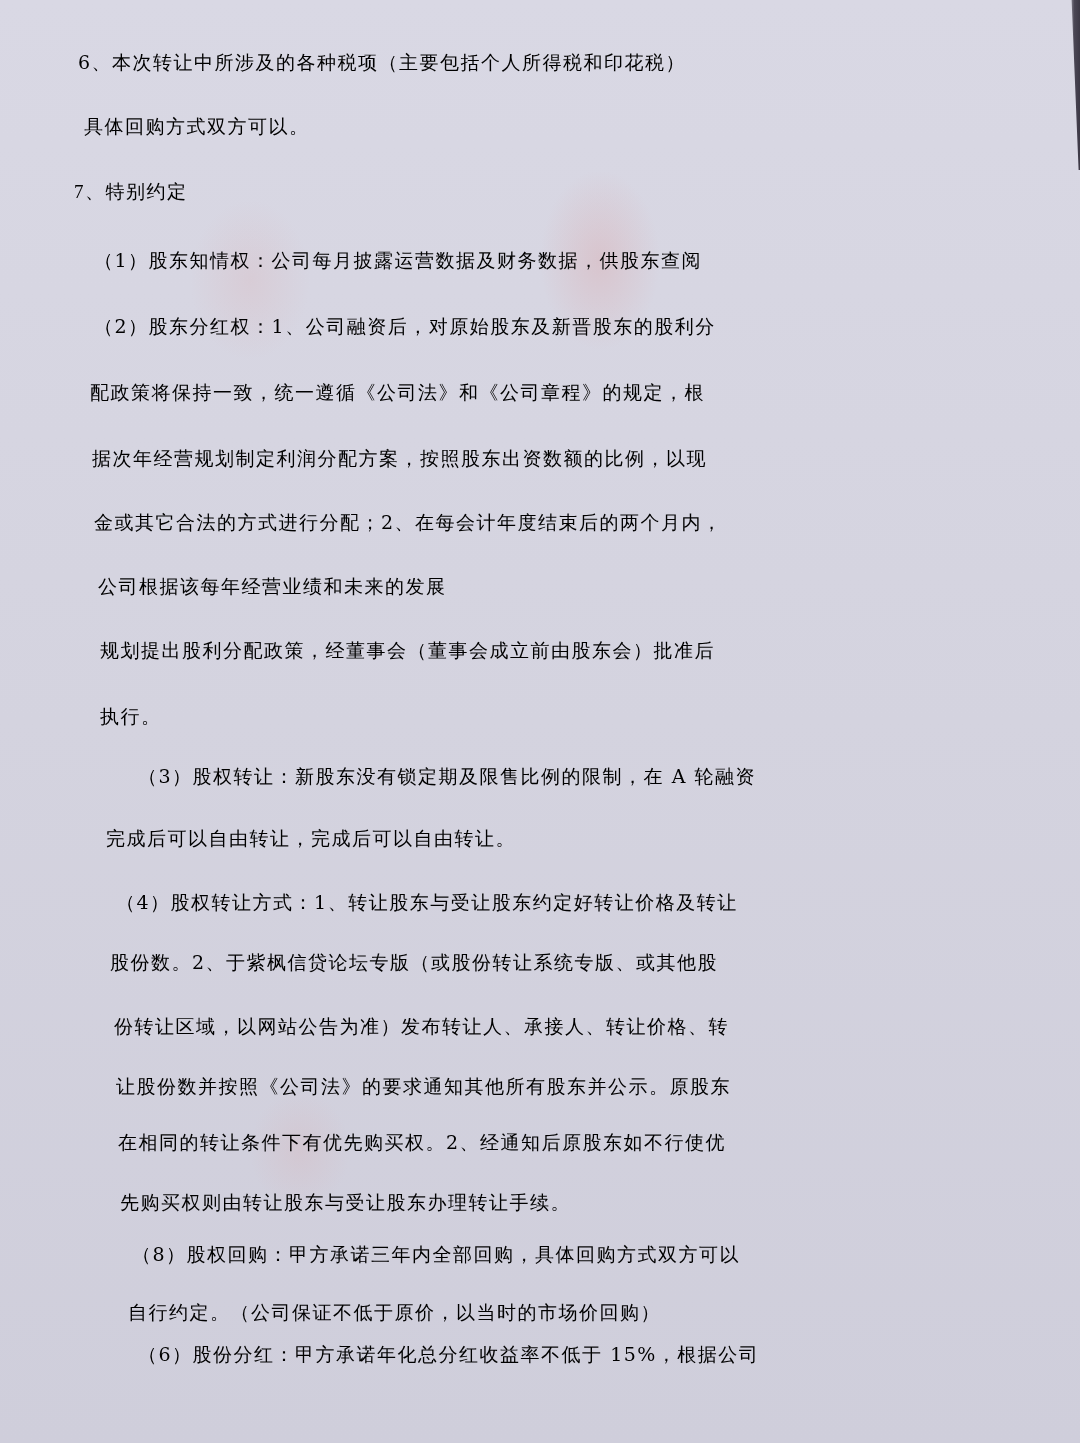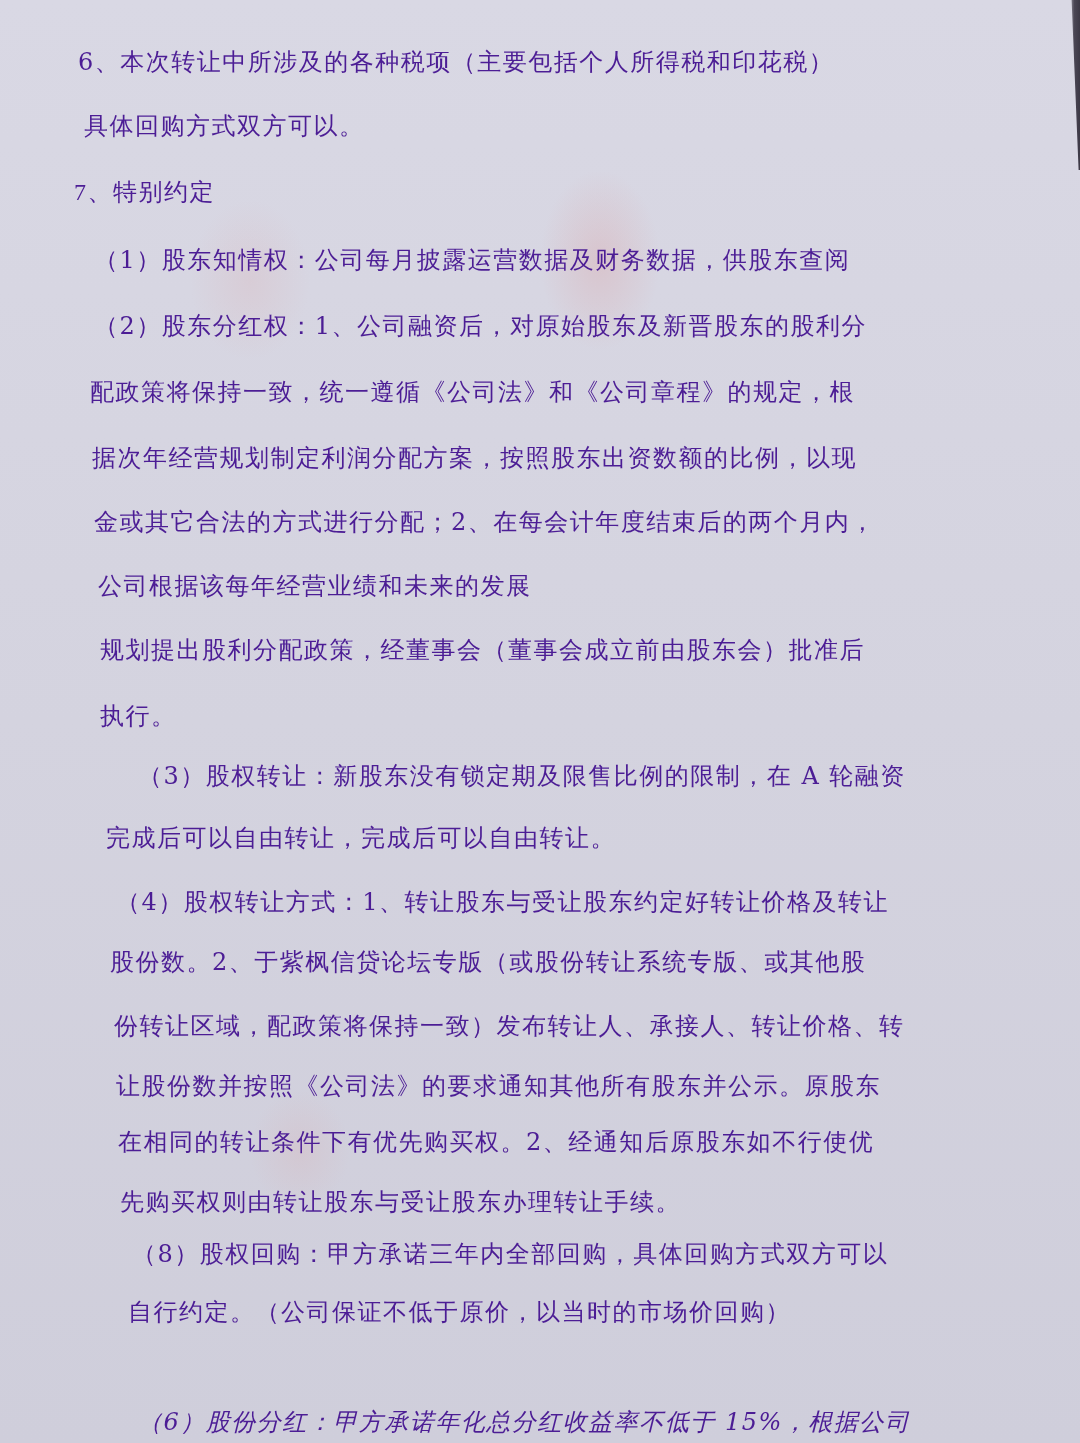--- a/index.html
+++ b/index.html
@@ -23,22 +23,22 @@
     .edge {
       position: absolute;
       right: 0; top: 0;
       width: 14px; height: 170px;
       background: linear-gradient(90deg, rgba(60,55,70,0) 0%, #4a4654 60%, #3c3845 100%);
       clip-path: polygon(40% 0, 100% 0, 100% 100%, 90% 100%, 60% 40%);
     }
     .line {
       position: absolute;
       font-family: "DejaVu Serif", "Liberation Serif", serif;
-      font-size: 24px;
-      color: #4c1d95;
+      font-size: 19px;
+      color: #000000;
       white-space: nowrap;
       letter-spacing: 1.5px;
       line-height: 36px;
     }
   </style>
 </head>
 <body>
 
 <div class="paper"></div>
 <div class="edge"></div>
@@ -51,19 +51,19 @@
 <div class="line" style="left:90px; top:374px;">配政策将保持一致，统一遵循《公司法》和《公司章程》的规定，根</div>
 <div class="line" style="left:92px; top:440px;">据次年经营规划制定利润分配方案，按照股东出资数额的比例，以现</div>
 <div class="line" style="left:94px; top:504px;">金或其它合法的方式进行分配；2、在每会计年度结束后的两个月内，</div>
 <div class="line" style="left:98px; top:568px;">公司根据该每年经营业绩和未来的发展</div>
 <div class="line" style="left:100px; top:632px;">规划提出股利分配政策，经董事会（董事会成立前由股东会）批准后</div>
 <div class="line" style="left:100px; top:698px;">执行。</div>
 <div class="line" style="left:112px; top:758px;margin-left:26px;">（3）股权转让：新股东没有锁定期及限售比例的限制，在 A 轮融资</div>
 <div class="line" style="left:106px; top:820px;">完成后可以自由转让，完成后可以自由转让。</div>
 <div class="line" style="left:116px; top:884px;">（4）股权转让方式：1、转让股东与受让股东约定好转让价格及转让</div>
 <div class="line" style="left:110px; top:944px;text-align:right;">股份数。2、于紫枫信贷论坛专版（或股份转让系统专版、或其他股</div>
-<div class="line" style="left:114px; top:1008px;">份转让区域，配政策将保持一致）发布转让人、承接人、转让价格、转</div>
+<div class="line" style="left:114px; top:1008px;">份转让区域，以网站公告为准）发布转让人、承接人、转让价格、转</div>
 <div class="line" style="left:116px; top:1068px;">让股份数并按照《公司法》的要求通知其他所有股东并公示。原股东</div>
 <div class="line" style="left:118px; top:1124px;">在相同的转让条件下有优先购买权。2、经通知后原股东如不行使优</div>
 <div class="line" style="left:120px; top:1184px;">先购买权则由转让股东与受让股东办理转让手续。</div>
 <div class="line" style="left:132px; top:1236px;">（8）股权回购：甲方承诺三年内全部回购，具体回购方式双方可以</div>
 <div class="line" style="left:128px; top:1294px;">自行约定。（公司保证不低于原价，以当时的市场价回购）</div>
-<div class="line" style="left:138px; top:1404px;font-style:italic;">（6）股份分红：甲方承诺年化总分红收益率不低于 15%，根据公司</div>
+<div class="line" style="left:138px; top:1336px;">（6）股份分红：甲方承诺年化总分红收益率不低于 15%，根据公司</div>
 
 </body></html>

